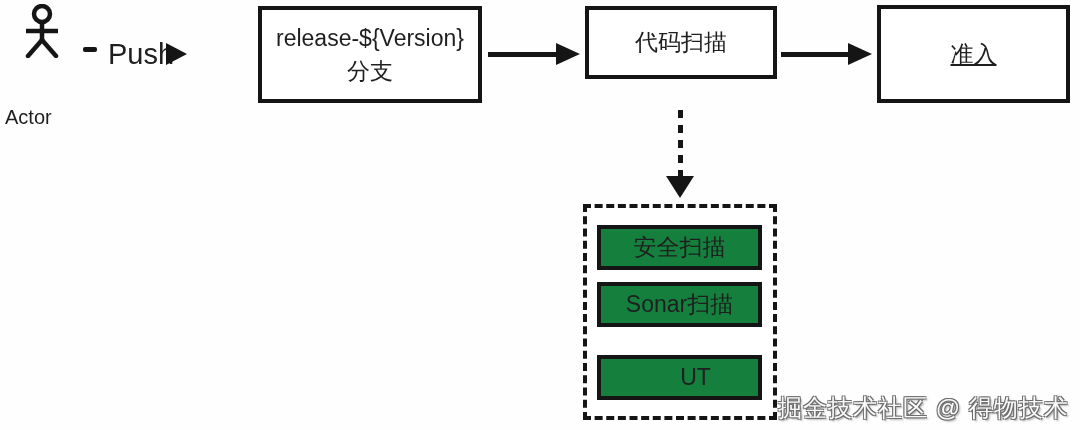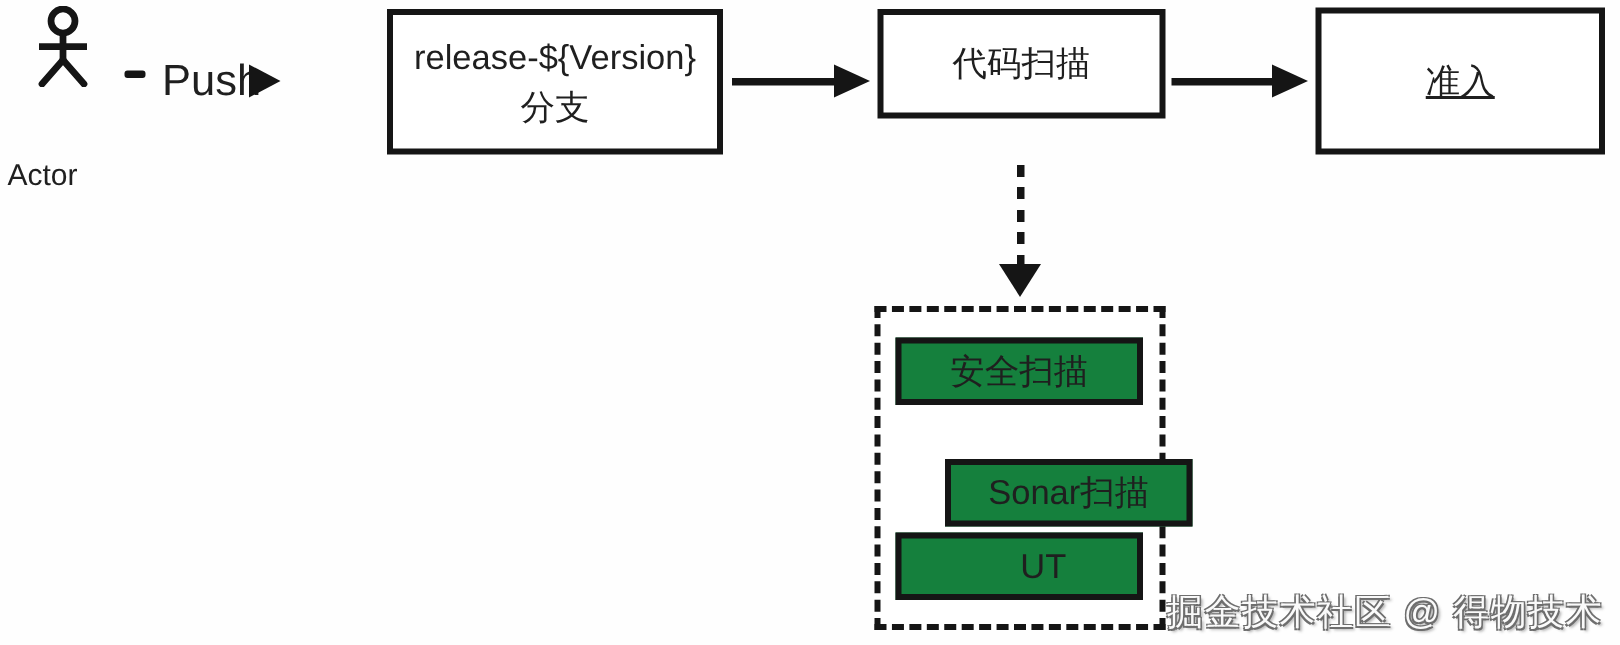--- a/index.html
+++ b/index.html
@@ -86,21 +86,21 @@
     background:#fff;
   }
   .sub-node{
     position:absolute;left:10px;width:165px;height:45px;
     border:4px solid var(--line);
     background:#15803d;
     display:flex;align-items:center;justify-content:center;
     font-size:23px;color:var(--text);
   }
   .sub-node.s0{top:17px;}
-  .sub-node.s1{top:98px;margin-left:33px;}
+  .sub-node.s1{top:74px;}
   .sub-node.s2{top:147px;padding-left:32px;}
   
   .watermark{
     position:absolute;left:778px;top:392px;
     font-size:24px;font-weight:normal;letter-spacing:1px;
     color:#fafafa;
     text-shadow:
       -1px -1px 0 #6e6e6e,
        1px -1px 0 #6e6e6e,
       -1px  1px 0 #6e6e6e,

